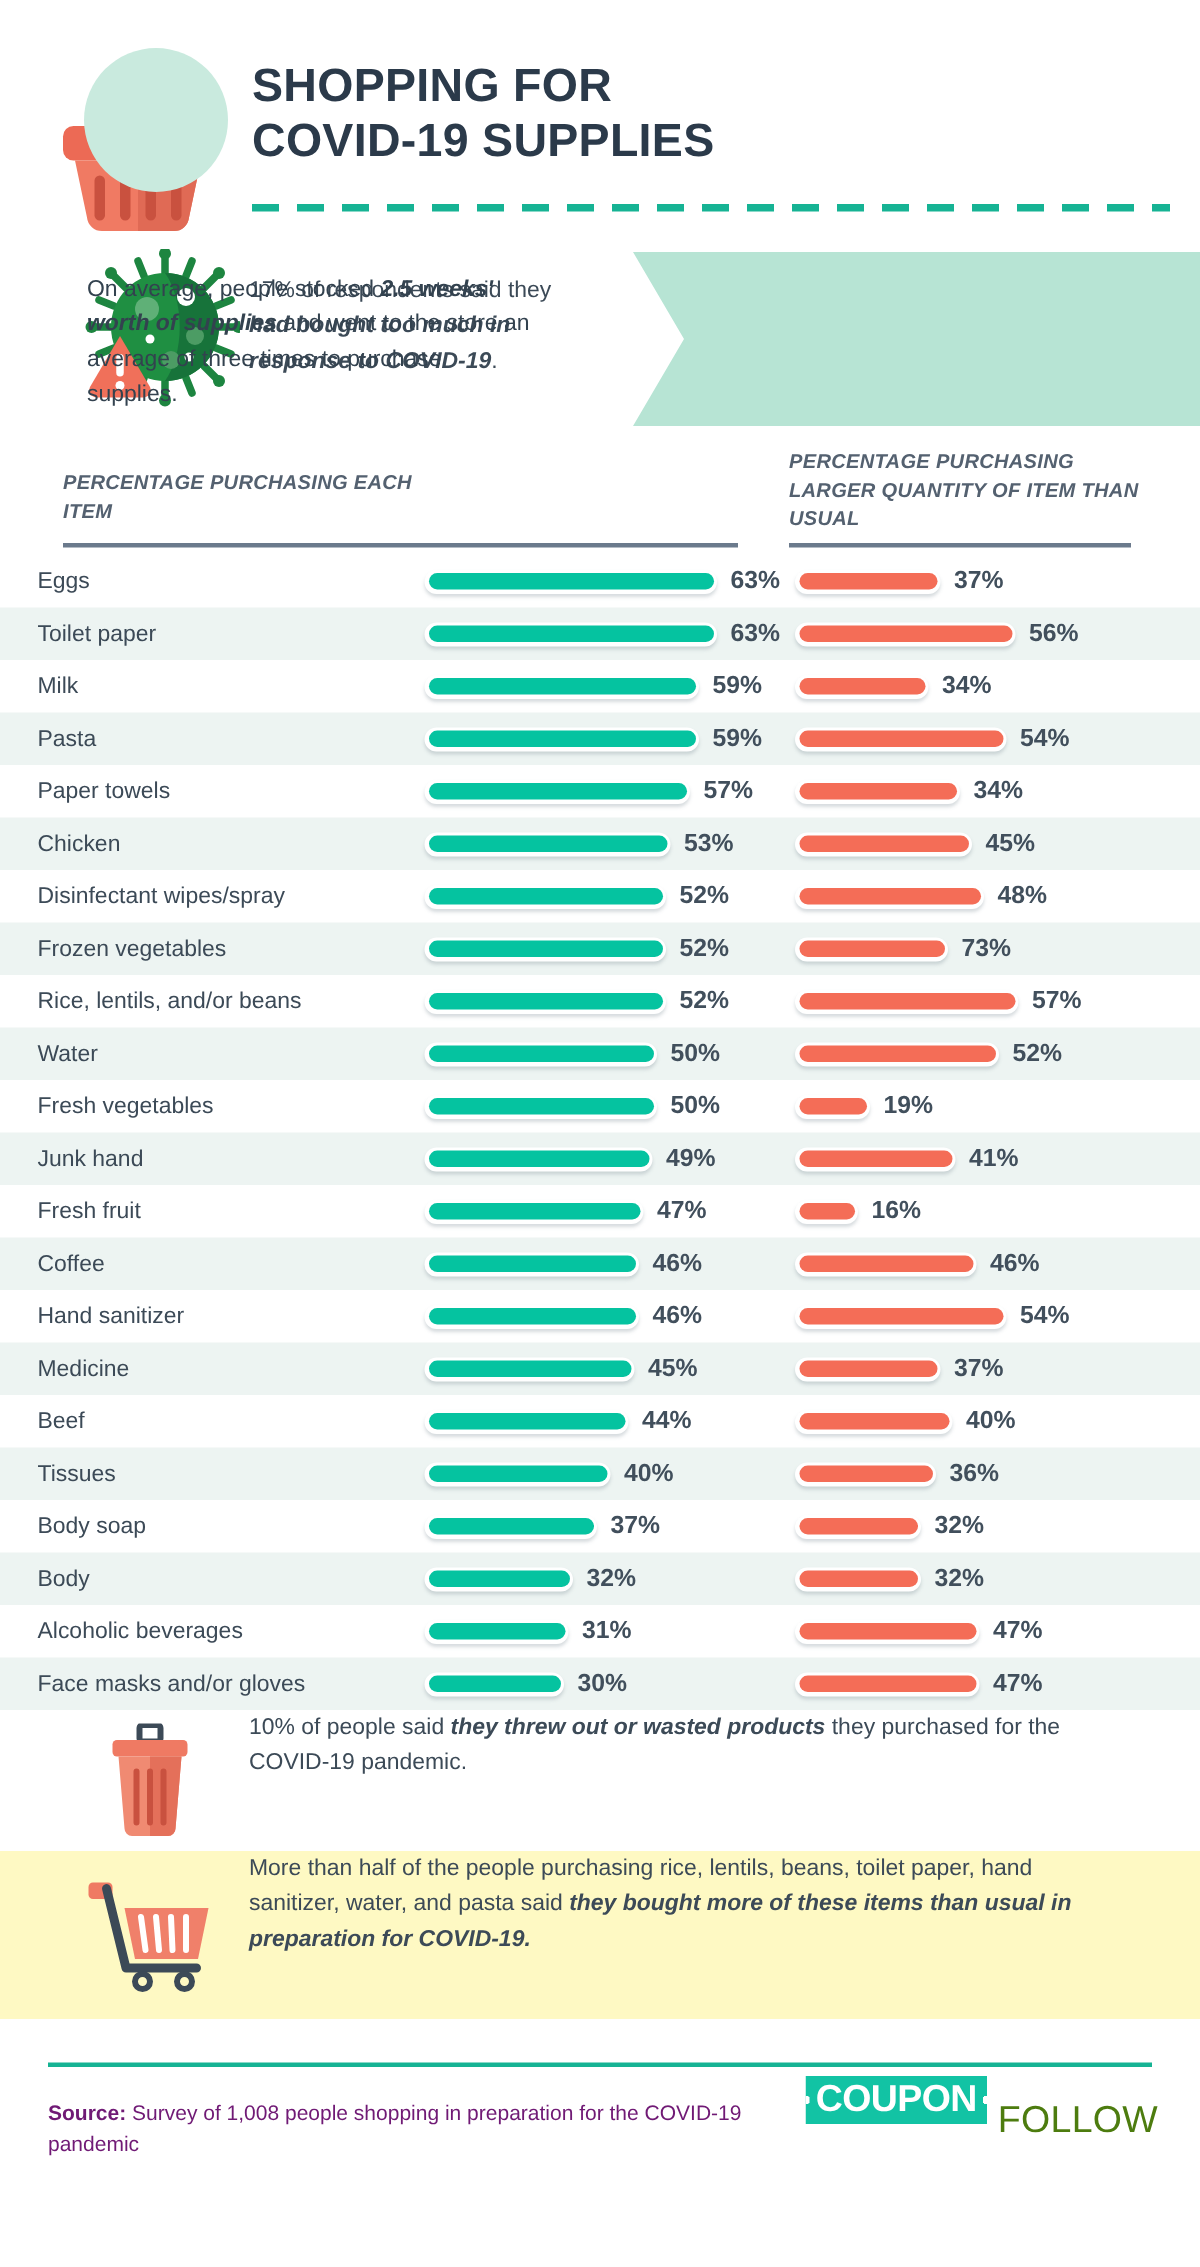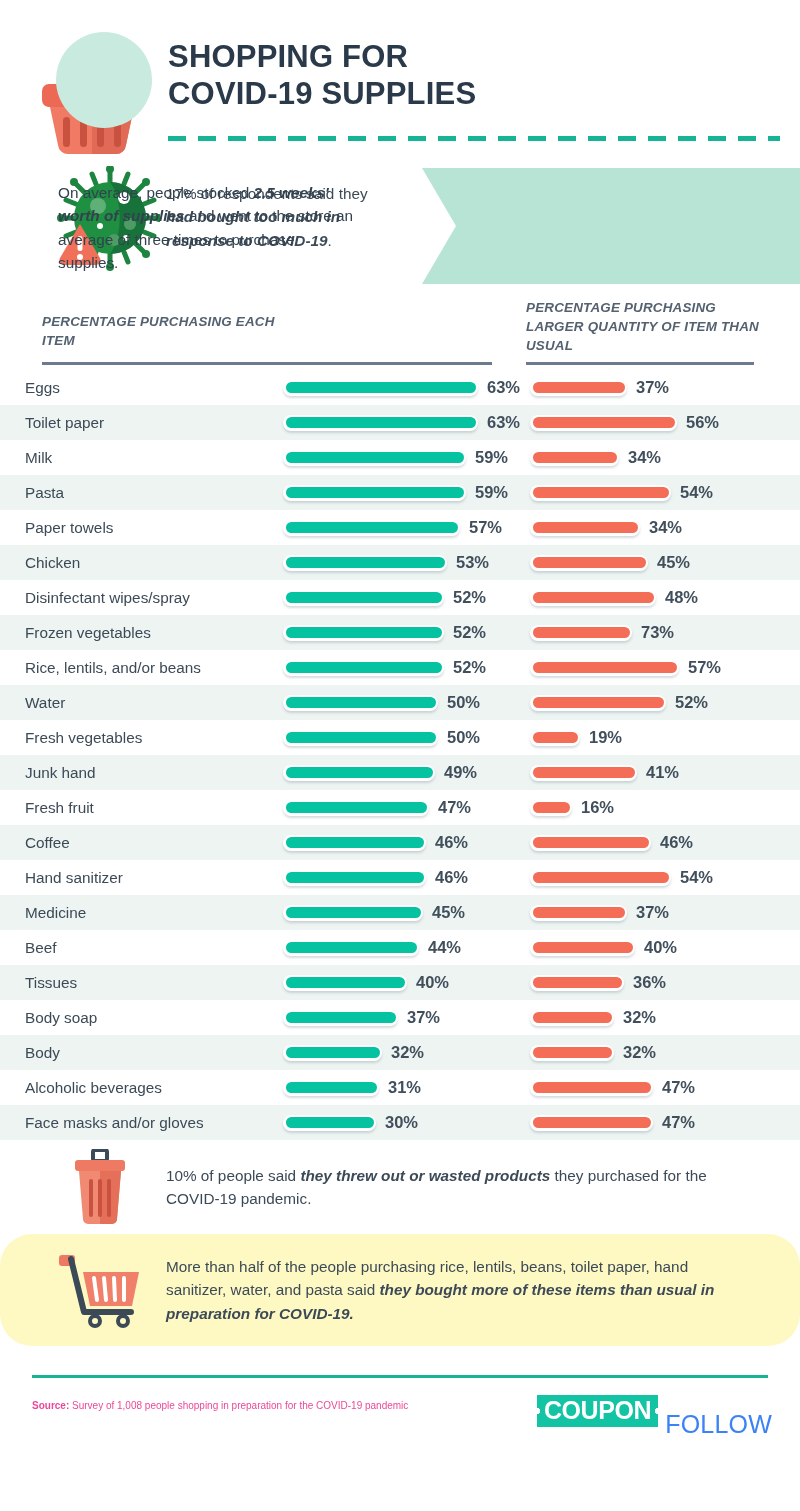--- a/index.html
+++ b/index.html
@@ -172,23 +172,21 @@
     font-size: 16.5px;
     font-weight: bold;
     color: #414f5c;
     white-space: nowrap;
   }
 
   
   .note {
     position: relative;
     display: flex;
-    align-items: center;
     padding: 0 40px;
-    border-radius: 32px;
   }
   .note.plain { height: 94px; background: #ffffff; }
   .note.tint  { height: 112px; background: #fef9c3; }
   .note-icon {
     width: 120px;
     flex: 0 0 120px;
     display: flex;
     justify-content: center;
     align-items: center;
   }
@@ -208,30 +206,30 @@
     top: 29px;
     width: 736px;
     height: 3px;
     background: #16b394;
   }
   .source {
     position: absolute;
     left: 32px;
     top: 52px;
     width: 470px;
-    font-size: 10px;
+    font-size: 14px;
     line-height: 1.5;
-    color: #ec4899;
+    color: #701a75;
   }
   .source b { font-style: normal; font-weight: bold; }
 
   .logo {
     position: absolute;
     right: 28px;
-    top: 48px;
+    top: 37px;
     display: flex;
     align-items: center;
     height: 34px;
     text-align: right;
   }
   .logo-badge {
     background: #12c3a4;
     color: #ffffff;
     font-size: 25px;
     font-weight: bold;
@@ -241,21 +239,21 @@
     -webkit-mask-image:
       radial-gradient(circle 3px at 0 50%, transparent 98%, #000 100%),
       radial-gradient(circle 3px at 100% 50%, transparent 98%, #000 100%);
     -webkit-mask-composite: source-in;
     mask-image:
       radial-gradient(circle 3px at 0 50%, transparent 98%, #000 100%),
       radial-gradient(circle 3px at 100% 50%, transparent 98%, #000 100%);
     mask-composite: intersect;
   }
   .logo-word {
-    color: #3b82f6;
+    color: #4d7c0f;
     font-size: 25px;
     font-weight: normal;
     letter-spacing: 0.2px;
     margin-left: 7px;
     line-height: 1;
     margin-top: 26px;
   }
 </style>
 </head>
 <body>

